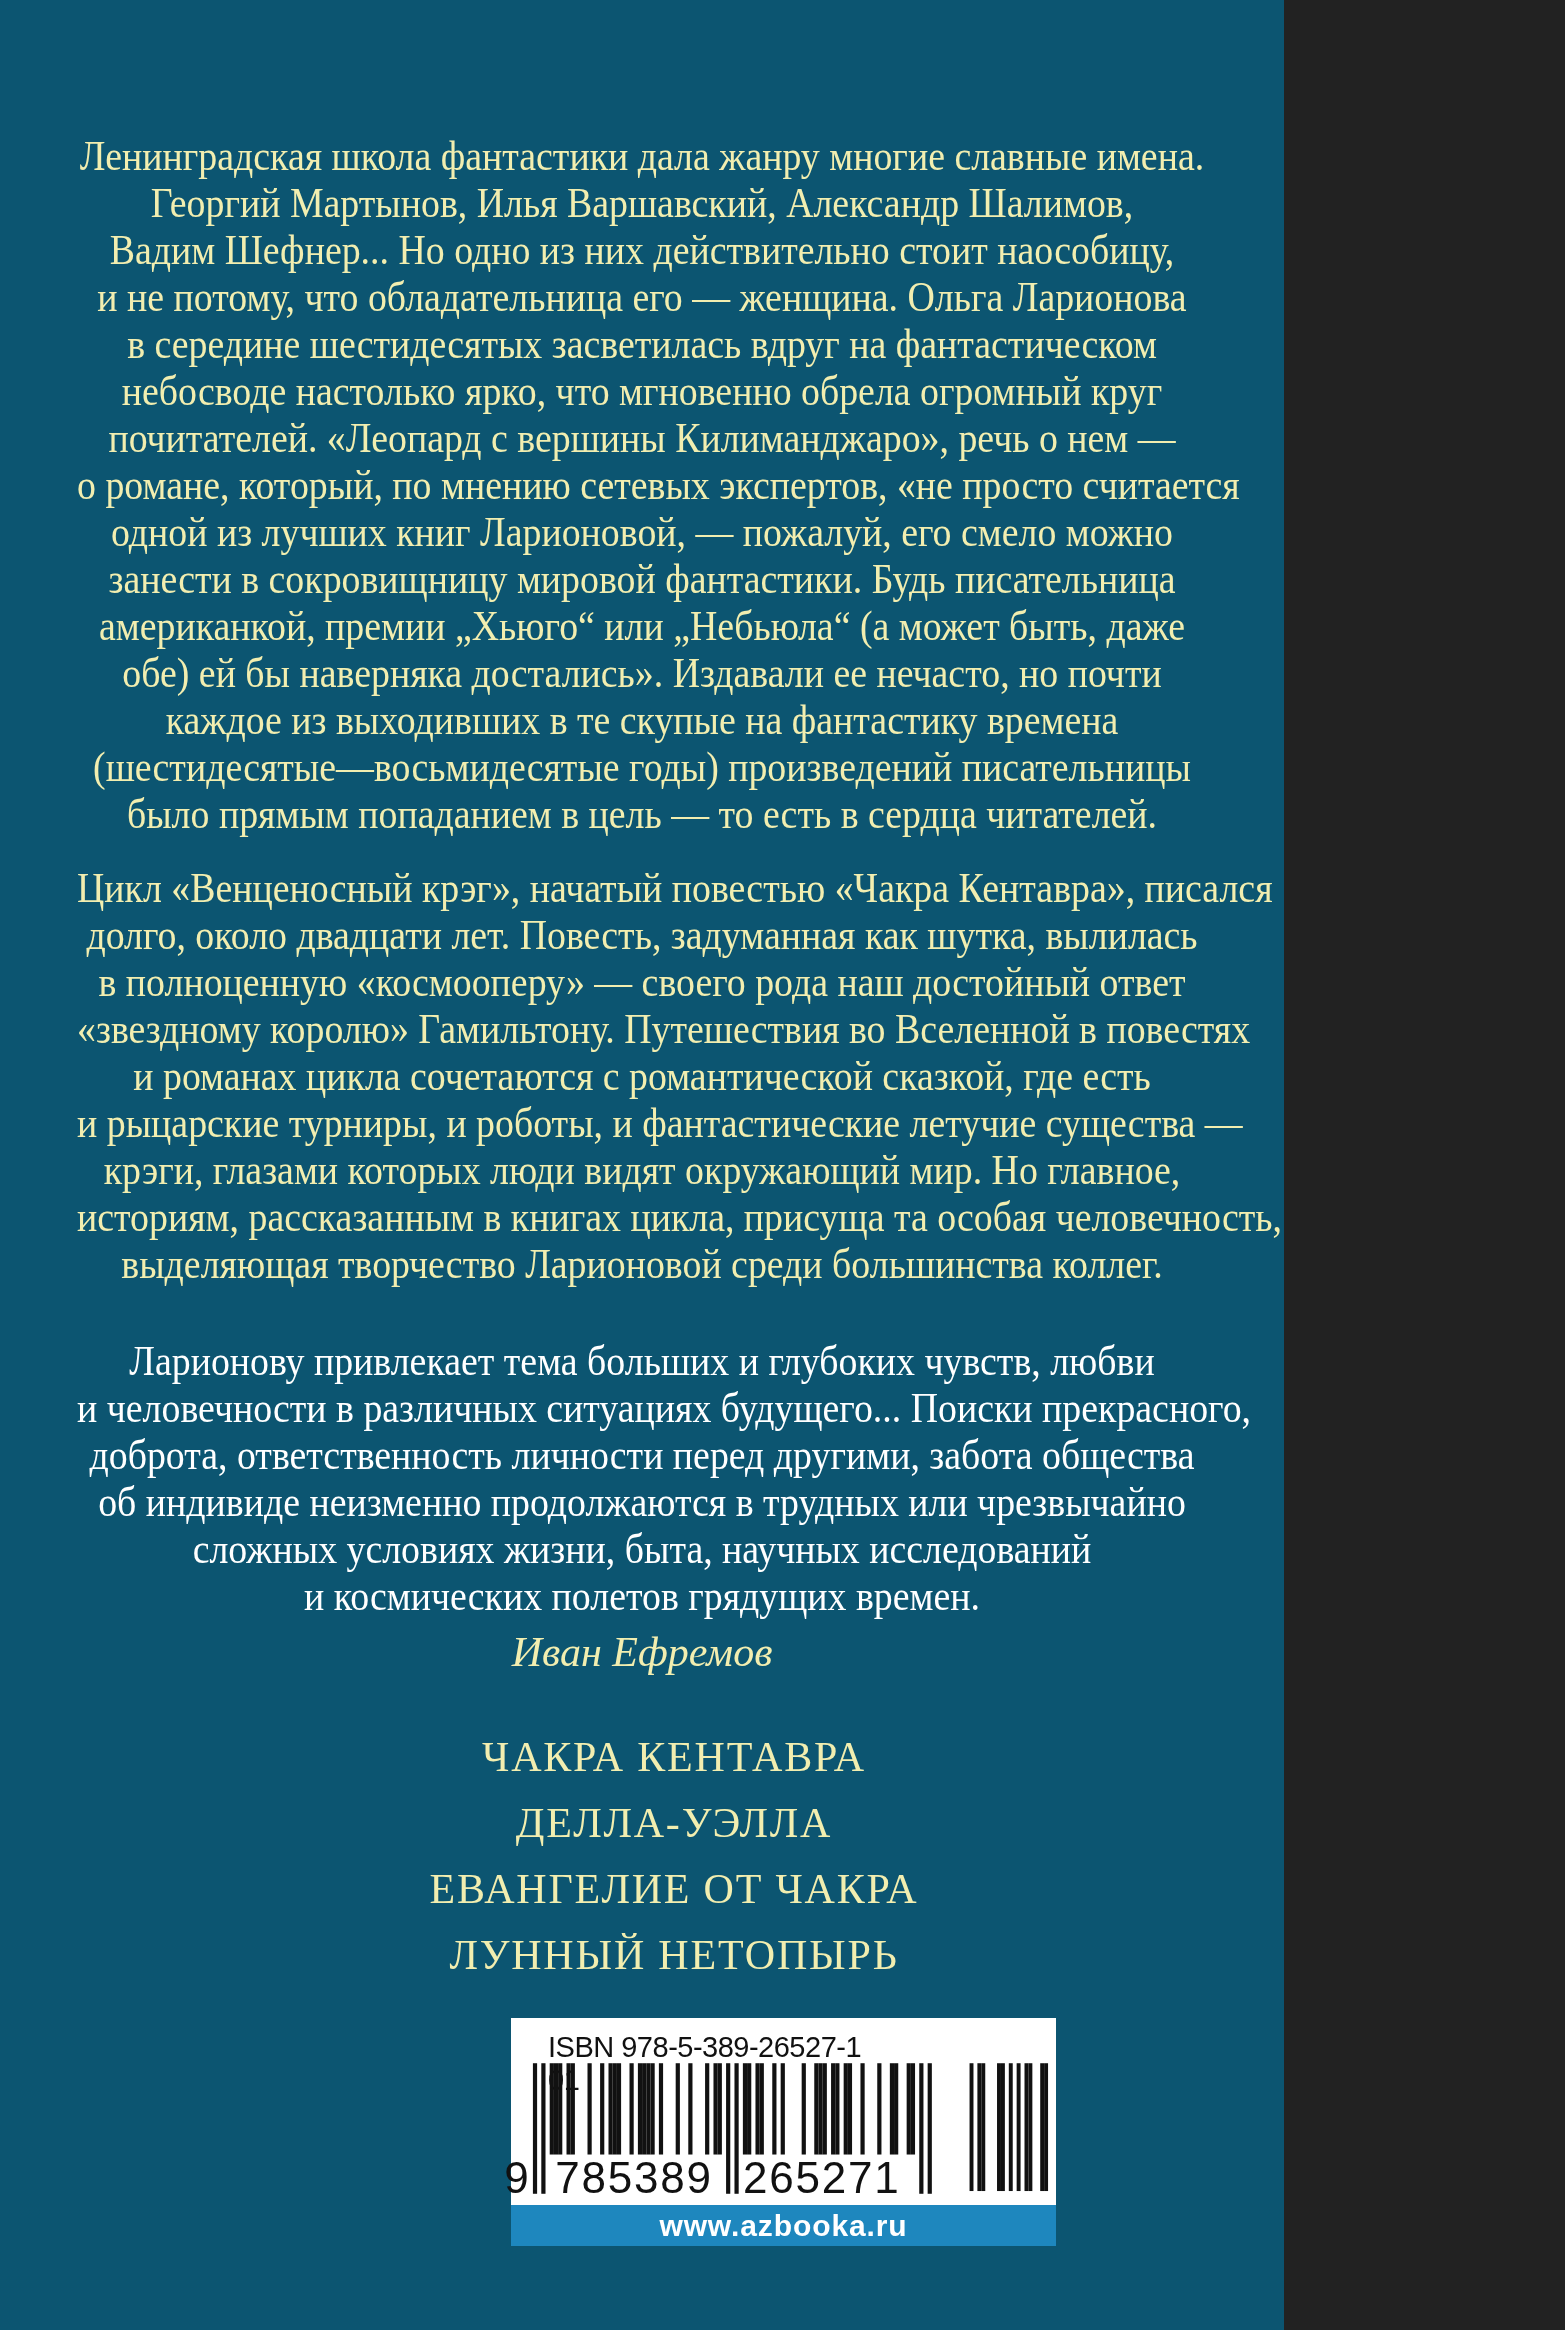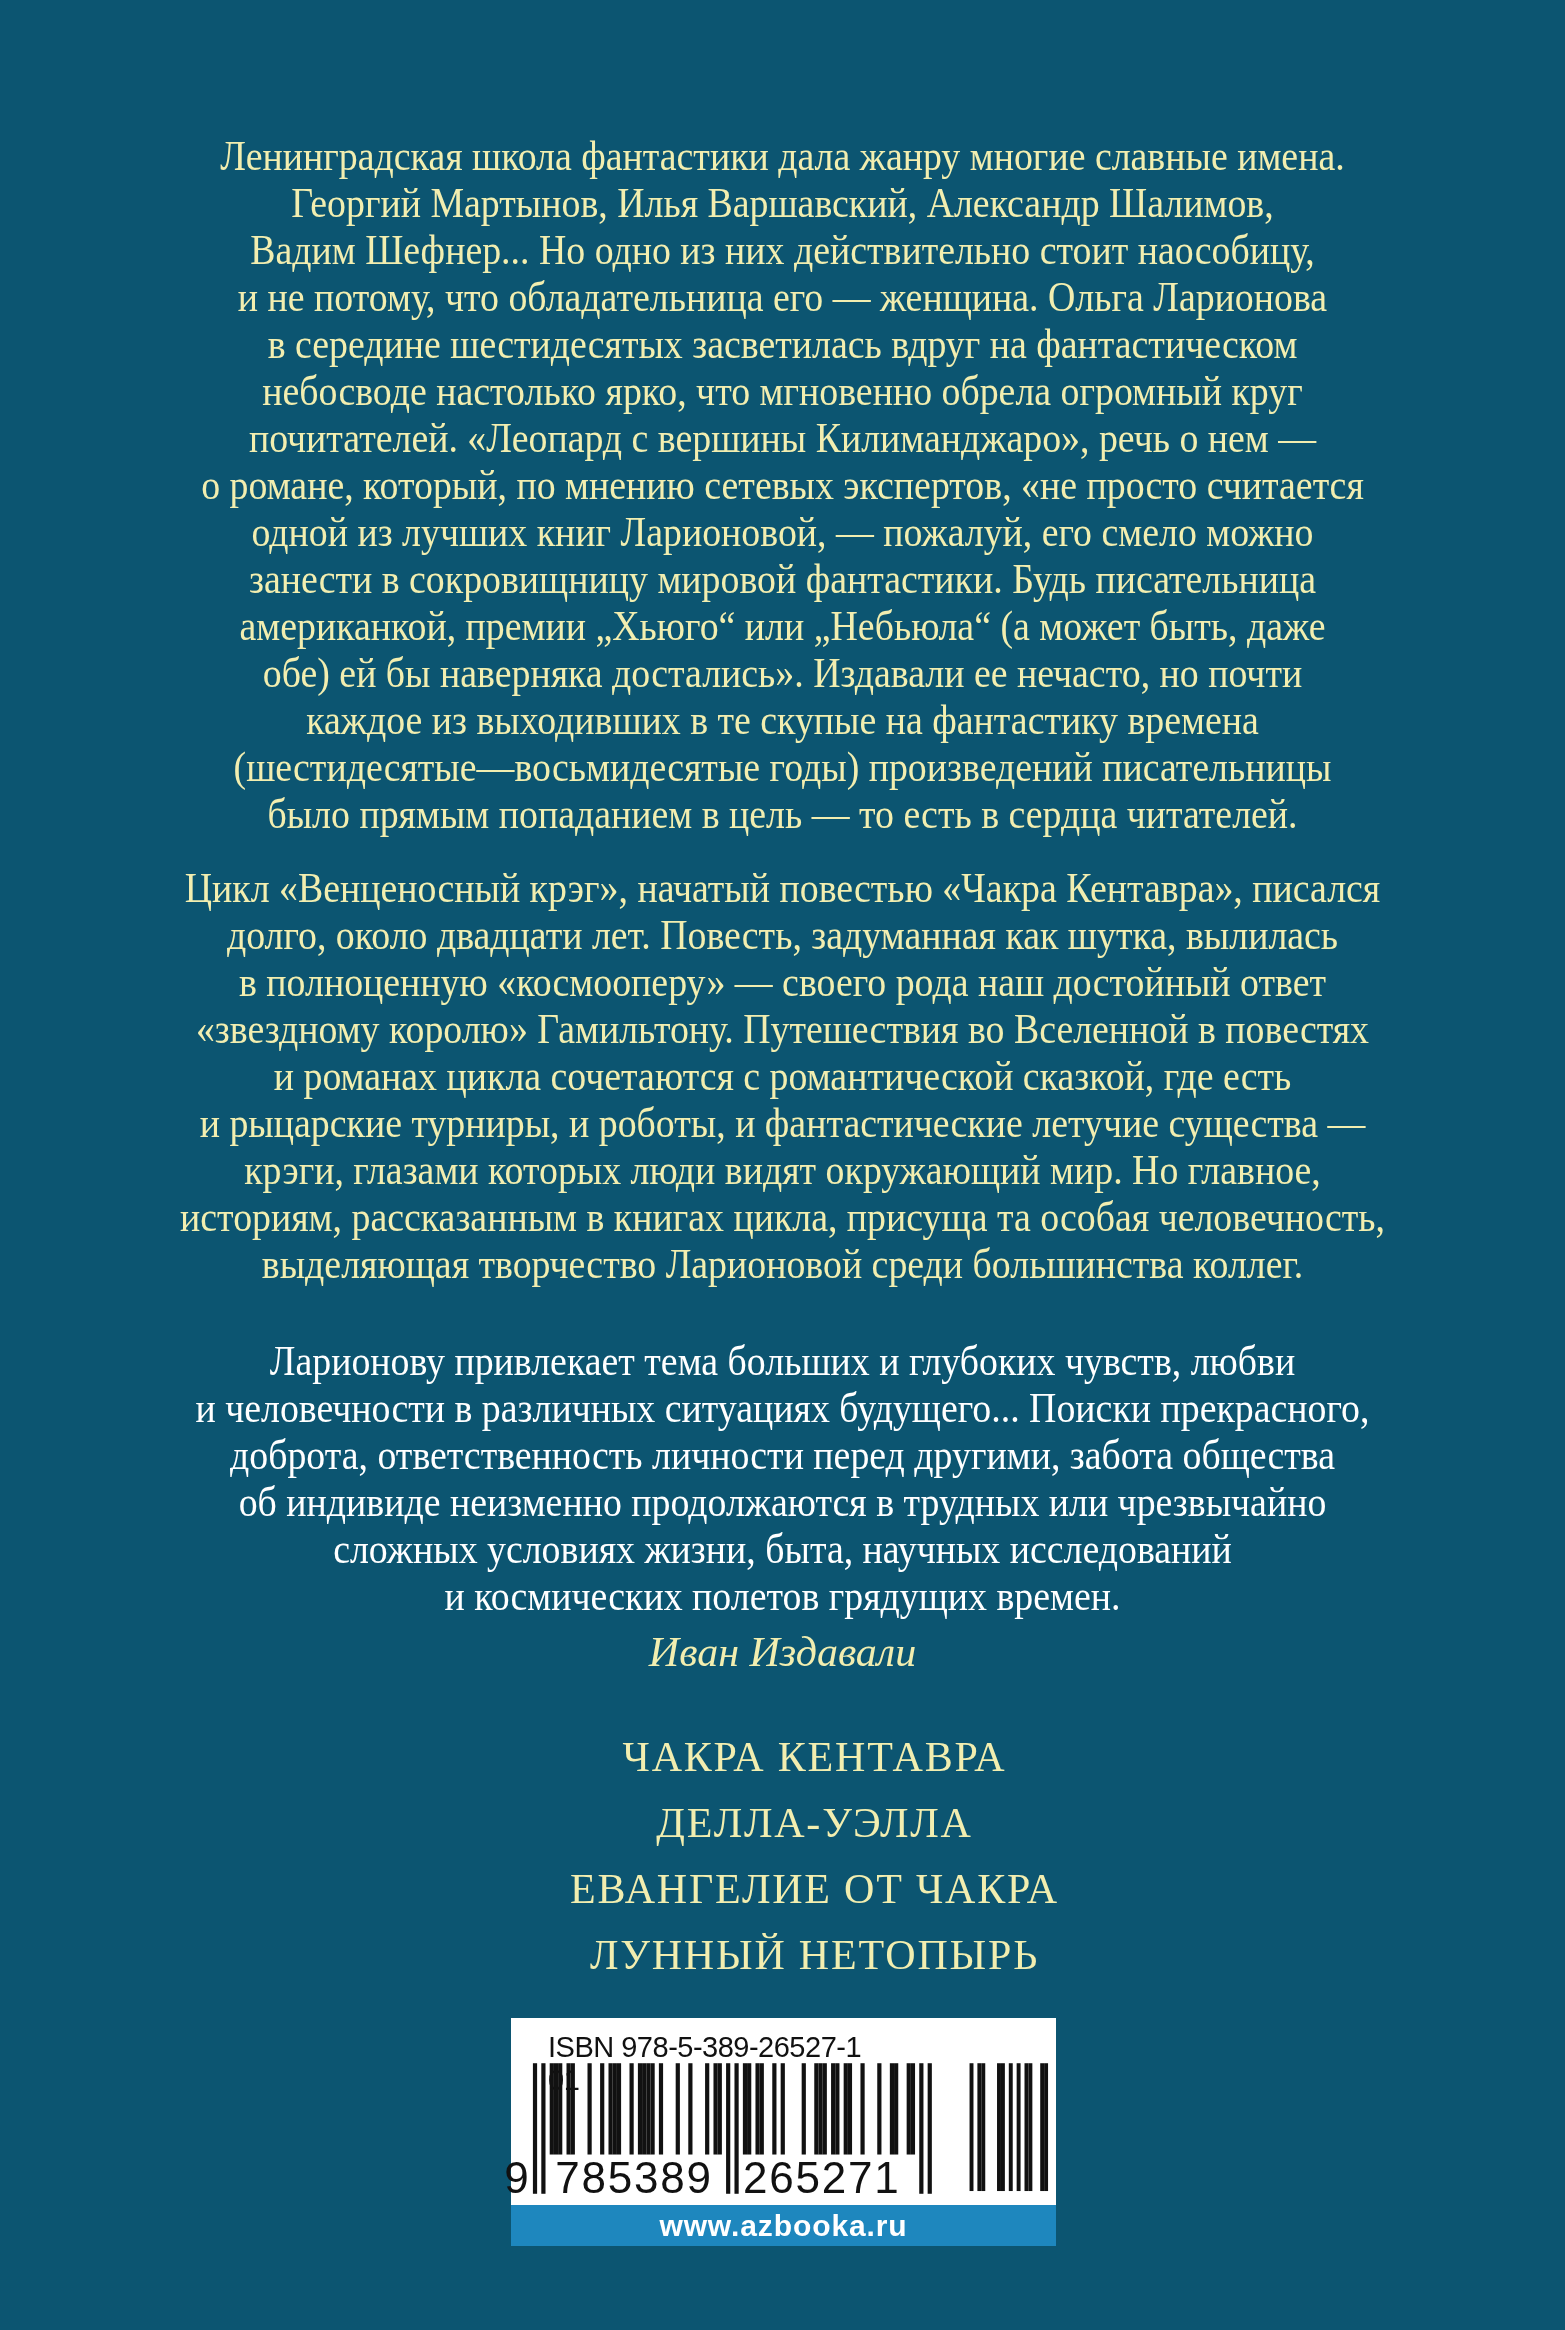--- a/index.html
+++ b/index.html
@@ -1,17 +1,17 @@
 <!DOCTYPE html>
 <html style="font-size:14.6px"><head>
 <meta charset="utf-8">
 <style>
   html,body{margin:0;padding:0;background:#222;}
   .page{
-    position:relative;width:1565px;height:2331px;overflow:hidden;
+    position:relative;width:1284px;height:2331px;overflow:hidden;
     background:var(--bg,#0c5571);
     font-family:"Liberation Serif","DejaVu Serif",serif;
   }
   .block{
     position:absolute;left:0;width:100%;text-align:center;
     font-size:43px;line-height:47px;transform:scaleX(.88);
   }
   .cream{color:var(--ink,#f2eeb0);}
   .white{color:var(--quote-ink,#ffffff);}
   .tline,.book-title{white-space:nowrap;}
@@ -87,21 +87,21 @@
 
   <section class="block white" id="quote">
       <div class="tline">Ларионову привлекает тема больших и глубоких чувств, любви</div>
       <div class="tline">и человечности в различных ситуациях будущего... Поиски прекрасного,</div>
       <div class="tline">доброта, ответственность личности перед другими, забота общества</div>
       <div class="tline">об индивиде неизменно продолжаются в трудных или чрезвычайно</div>
       <div class="tline">сложных условиях жизни, быта, научных исследований</div>
       <div class="tline">и космических полетов грядущих времен.</div>
     </section>
 
-  <div class="author cream">Иван Издавали</div>
+  <div class="author cream">Иван Ефремов</div>
 
   <section class="books cream">
       <div class="book-title">ЧАКРА КЕНТАВРА</div>
       <div class="book-title">ДЕЛЛА-УЭЛЛА</div>
       <div class="book-title">ЕВАНГЕЛИЕ ОТ ЧАКРА</div>
       <div class="book-title">ЛУННЫЙ НЕТОПЫРЬ</div>
     </section>
 
   <div class="bc">
     <div class="bc-box">

